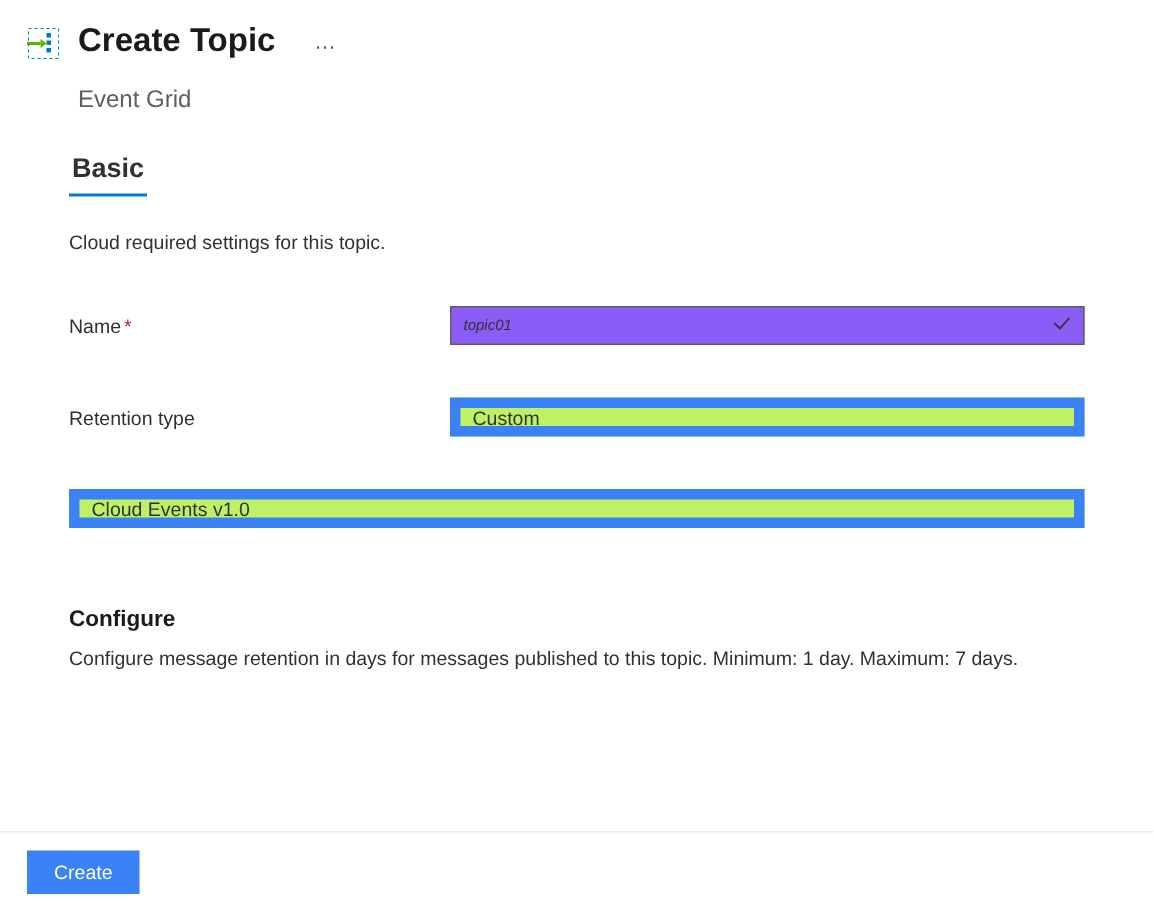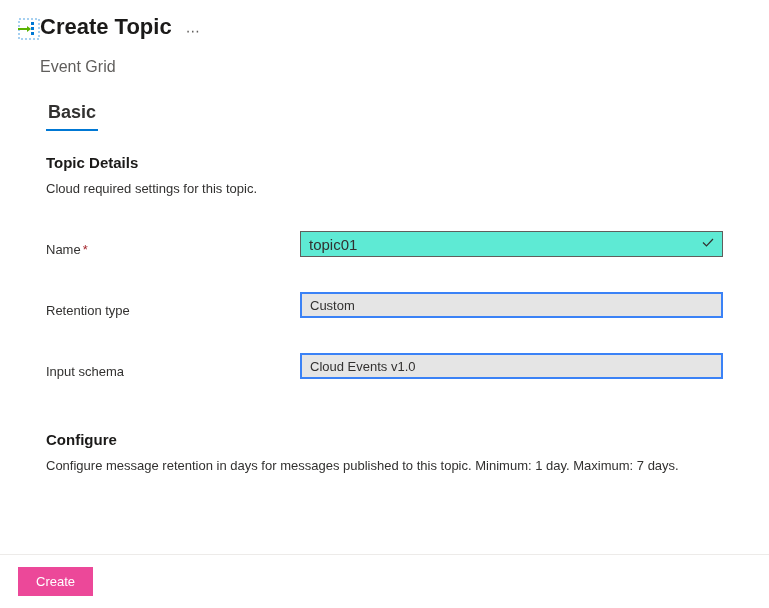--- a/index.html
+++ b/index.html
@@ -13,20 +13,21 @@
       color: #323130;
       background: #ffffff;
       width: 769px;
       height: 608px;
       position: relative;
     }
     .header {
       display: flex;
       align-items: flex-start;
       padding: 14px 18px 10px 18px;
+      gap: 12px;
     }
     .header-icon {
       margin-top: 4px;
     }
     .title-block {
       display: flex;
       flex-direction: column;
     }
     .page-title {
       font-size: 22px;
@@ -80,21 +81,21 @@
       margin-bottom: 10px;
       color: #1b1a19;
     }
     .section-desc {
       font-size: 13px;
       color: #323130;
       margin-bottom: 20px;
     }
     .form-row {
       display: flex;
-      align-items: flex-end;
+      align-items: center;
       margin-bottom: 14px;
       margin-top: 35px;
     }
     .form-label {
       width: 254px;
       font-size: 13px;
       color: #323130;
       flex-shrink: 0;
     }
     .required {
@@ -103,56 +104,57 @@
     }
     .form-control {
       flex: 1;
       position: relative;
     }
     .text-input {
       width: 100%;
       height: 26px;
       border: 1px solid #605e5c;
       padding: 3px 28px 3px 8px;
-      font-size: 15px;
+      font-size: 10px;
       font-family: inherit;
       color: #323130;
-      background: #5eead4;
+      background: #8b5cf6;
+      font-style: italic;
     }
     .check-icon {
       position: absolute;
       right: 8px;
       top: 50%;
       transform: translateY(-50%);
     }
     .readonly-box {
       width: 100%;
       height: 26px;
-      border: 2px solid #3b82f6;
+      border: 7px solid #3b82f6;
       padding: 3px 8px;
       font-size: 13px;
       display: flex;
       align-items: center;
       color: #323130;
-      background: #e5e5e5;
+      background: #bef264;
     }
     .section-gap {
       height: 38px;
     }
     .footer {
       position: absolute;
       left: 0;
       right: 0;
       bottom: 0;
       border-top: 1px solid #edebe9;
       padding: 12px 18px;
       background: #ffffff;
     }
     .create-btn {
-      background: #ec4899;
+      background: #3b82f6;
       color: #ffffff;
       border: none;
       padding: 7px 18px;
       font-size: 13px;
       font-family: inherit;
       cursor: pointer;
       font-weight: 400;
     }
   </style>
 </head>
@@ -176,21 +178,20 @@
   <div class="more-dots">⋯</div>
 </div>
 
 <div class="content">
 
   <div class="tabs">
     <div class="tab active">Basic</div>
   </div>
 
   <div>
-    <div class="section-heading">Topic Details</div>
     <div class="section-desc">Cloud required settings for this topic.</div>
 
     <div class="form-row">
       <div class="form-label">
         <span>Name</span><span class="required">*</span>
       </div>
       <div class="form-control">
         <input class="text-input" type="text" value="topic01" style="">
         <span class="check-icon">
           <svg width="14" height="14" viewBox="0 0 14 14">
@@ -201,21 +202,20 @@
     </div>
 
     <div class="form-row">
       <div class="form-label">Retention type</div>
       <div class="form-control">
         <div class="readonly-box">Custom</div>
       </div>
     </div>
 
     <div class="form-row">
-      <div class="form-label">Input schema</div>
       <div class="form-control">
         <div class="readonly-box">Cloud Events v1.0</div>
       </div>
     </div>
   </div>
 
   <div class="section-gap"></div>
 
   <div>
     <div class="section-heading">Configure</div>

